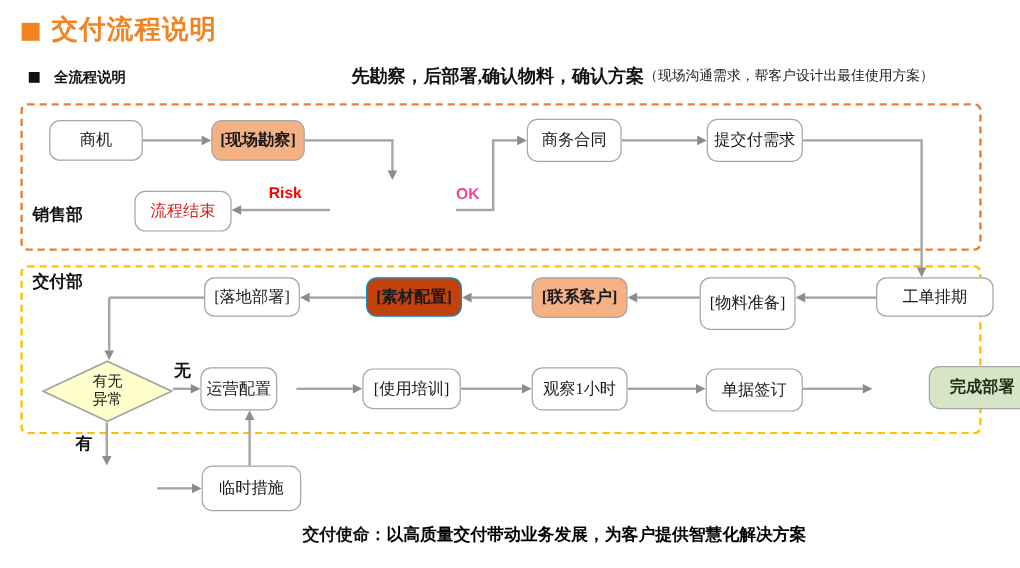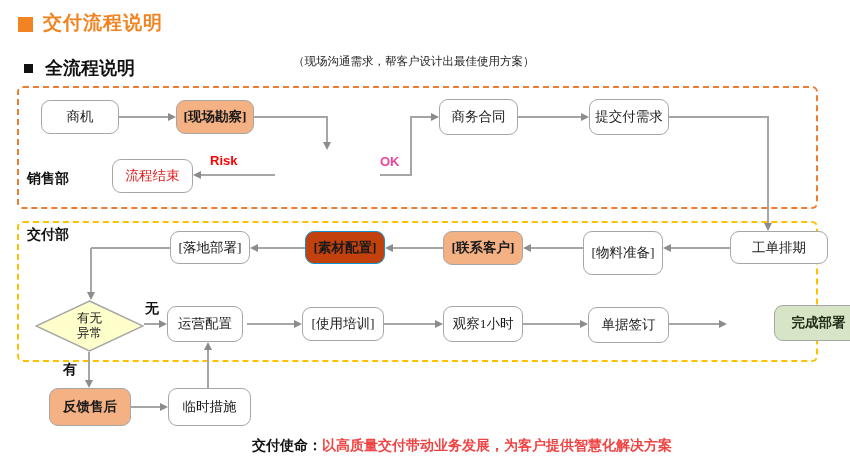--- a/index.html
+++ b/index.html
@@ -3,25 +3,25 @@
 <meta charset="utf-8">
 <style>
   html,body{margin:0;padding:0;background:#fff;}
   .stage{position:relative;width:850px;height:473px;background:#fff;overflow:hidden;
          font-family:"Liberation Serif",serif;color:#1a1a1a;}
 
   
   .title{position:absolute;left:18px;top:10px;display:flex;align-items:center;gap:10px;
          font-family:"Liberation Sans",sans-serif;}
   .title .sq{width:15px;height:15px;background:#F28321;margin-top:3px;}
-  .title .tx{font-size:19px;font-weight:bold;color:#F28321;letter-spacing:1px;}
+  .title .tx{font-size:22px;font-weight:bold;color:#F28321;letter-spacing:1px;}
 
   .subtitle{position:absolute;left:24px;top:56px;display:flex;align-items:center;gap:12px;}
   .subtitle .sq{width:9px;height:9px;background:#111;}
-  .subtitle .tx{font-size:18px;font-weight:600;color:#111;}
+  .subtitle .tx{font-size:12px;font-weight:600;color:#111;}
 
   .headline{position:absolute;left:293px;top:54px;display:flex;align-items:center;white-space:nowrap;}
   .headline .hb{font-size:15px;font-weight:bold;color:#111;}
   .headline .hn{font-size:11.5px;color:#222;}
 
   
   .frame{position:absolute;border-radius:6px;}
   .frame.sales{left:17px;top:86px;width:797px;height:119px;border:2px dashed #ED7D31;}
   .frame.delivery{left:17px;top:221px;width:797px;height:137px;border:2px dashed #FFC000;}
   .slabel{position:absolute;font-size:14px;font-weight:bold;color:#111;}
@@ -51,38 +51,39 @@
   .ar.u{border-left:4px solid transparent;border-right:4px solid transparent;border-bottom:8px solid #8c8c8c;}
 
   .elabel{position:absolute;font-family:"Liberation Sans",sans-serif;font-weight:bold;font-size:13px;}
   .elabel.risk{color:#FF0000;}
   .elabel.ok{color:#ec4899;}
   .elabel.cn{font-family:"Liberation Serif",serif;font-size:14px;color:#111;}
 
   
   .footer{position:absolute;left:252px;top:437px;font-size:14px;font-weight:bold;white-space:nowrap;}
   .footer .fl{color:#111;}
-  .footer .ft{color:#ef4444;}
+  .footer .ft{color:#000000;}
 </style>
 </head>
 <body>
 
 <div class="stage">
 
   <div class="title">
     <span class="sq"></span>
     <span class="tx">交付流程说明</span>
   </div>
 
   <div class="subtitle">
     <span class="sq"></span>
     <span class="tx">全流程说明</span>
   </div>
 
   <div class="headline">
+    <span class="hb">先勘察，后部署,确认物料，确认方案</span>
     <span class="hn">（现场沟通需求，帮客户设计出最佳使用方案）</span>
   </div>
 
   <div class="frame sales"></div>
   <div class="frame delivery"></div>
   <div class="slabel" style="left:27px;top:170px;">销售部</div>
   <div class="slabel" style="left:27px;top:226px;">交付部</div>
 
   <div class="hl" style="left:119px;top:116px;width:49px;"></div>
   <div class="ar r" style="left:168px;top:113px;"></div>
@@ -139,21 +140,21 @@
 
   <div class="vl" style="left:88px;top:352px;height:29px;"></div>
   <div class="ar d" style="left:85px;top:380px;"></div>
 
   <div class="hl" style="left:131px;top:406px;width:29px;"></div>
   <div class="ar r" style="left:160px;top:403px;"></div>
 
   <div class="vl" style="left:207px;top:350px;height:38px;"></div>
   <div class="ar u" style="left:204px;top:342px;"></div>
 
-  <div class="elabel risk" style="left:200px;top:153px;padding-left:10px;">Risk</div>
+  <div class="elabel risk" style="left:214px;top:153px;padding-left:10px;">Risk</div>
   <div class="elabel ok" style="left:380px;top:154px;">OK</div>
   <div class="elabel cn" style="left:145px;top:300px;">无</div>
   <div class="elabel cn" style="left:63px;top:361px;">有</div>
 
   <div class="box orange" style="left:176px;top:100px;width:78px;height:34px;">[现场勘察]</div>
   <div class="box" style="left:41px;top:100px;width:78px;height:34px;">商机</div>
   <div class="box redtext" style="left:112px;top:159px;width:81px;height:34px;">流程结束</div>
 
 
   <div class="box" style="left:439px;top:99px;width:79px;height:36px;">商务合同</div>
@@ -166,26 +167,25 @@
   <div class="box" style="left:730px;top:231px;width:98px;height:33px;">工单排期</div>
 
   <div class="diamond" style="left:35px;top:300px;width:109px;height:52px;">
     <svg viewBox="0 0 109 52" preserveAspectRatio="none">
       <polygon points="54.5,1 108,26 54.5,51 1,26" fill="#FFFFCC" stroke="#A6A6A6" stroke-width="1.5"></polygon>
     </svg>
     <span class="dtext">有无
 异常</span>
   </div>
 
-  <div class="box" style="left:167px;top:306px;width:76px;height:36px;">运营配置</div>
+  <div class="box" style="left:167px;top:306px;width:64px;height:36px;">运营配置</div>
   <div class="box" style="left:302px;top:307px;width:82px;height:34px;">[使用培训]</div>
   <div class="box" style="left:443px;top:306px;width:80px;height:36px;">观察1小时</div>
   <div class="box" style="left:588px;top:307px;width:81px;height:36px;">单据签订</div>
   <div class="box green" style="left:727px;top:305px;width:89px;height:36px;margin-left:47px;">完成部署</div>
 
-  <div class="box orange" style="left:49px;top:388px;width:82px;height:38px;">反馈售后</div>
   <div class="box" style="left:168px;top:388px;width:83px;height:38px;">临时措施</div>
 
   <div class="footer">
     <span class="fl">交付使命：</span><span class="ft">以高质量交付带动业务发展，为客户提供智慧化解决方案</span>
   </div>
 
 </div>
 
 </body></html>

